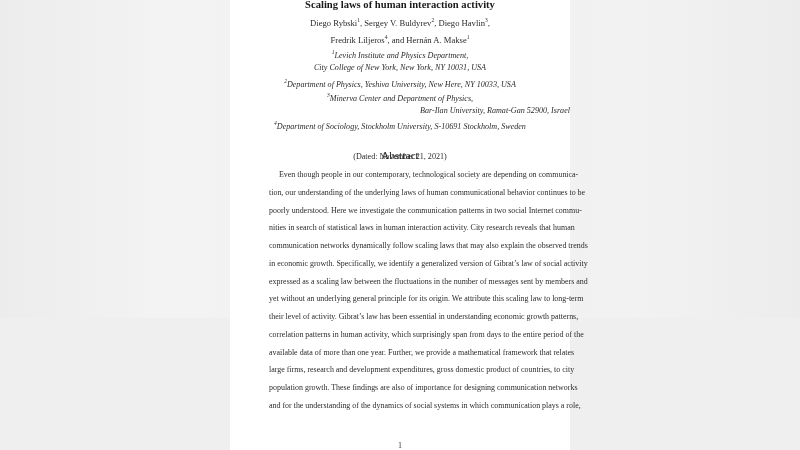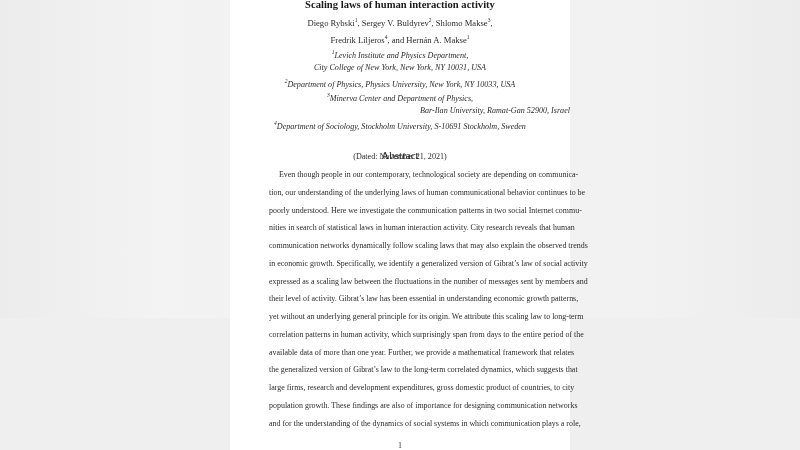--- a/index.html
+++ b/index.html
@@ -103,35 +103,35 @@
 
   <div class="stamp">
     <span>arXiv:0909.2006v1  [physics.soc-ph]  10 Sep 2009</span>
   </div>
 
   <div class="page">
 
     <div class="center-line title">Scaling laws of human interaction activity</div>
 
     <div class="center-line authors" style="top:17px;">
-      <span>Diego Rybski</span><sup>1</sup><span>, </span><span>Sergey V. Buldyrev</span><sup>2</sup><span>, </span><span>Shlomo Makse</span><sup>3</sup><span>,</span>
+      <span>Diego Rybski</span><sup>1</sup><span>, </span><span>Sergey V. Buldyrev</span><sup>2</sup><span>, </span><span>Diego Havlin</span><sup>3</sup><span>,</span>
     </div>
 
     <div class="center-line authors" style="top:34px;">
       <span>Fredrik Liljeros</span><sup>4</sup><span>, and </span><span>Hernán A. Makse</span><sup>1</sup>
     </div>
 
     <div class="center-line aff" style="top:49px;">
       <sup>1</sup><span>Levich Institute and Physics Department,</span>
     </div>
     <div class="center-line aff" style="top:63px;">
       <span>City College of New York, New York, NY 10031, USA</span>
     </div>
     <div class="center-line aff" style="top:78px;">
-      <sup>2</sup><span>Department of Physics, Physics University, New York, NY 10033, USA</span>
+      <sup>2</sup><span>Department of Physics, Yeshiva University, New Here, NY 10033, USA</span>
     </div>
     <div class="center-line aff" style="top:92px;">
       <sup>3</sup><span>Minerva Center and Department of Physics,</span>
     </div>
     <div class="center-line aff" style="top:106px;text-align:right;">
       <span>Bar-Ilan University, Ramat-Gan 52900, Israel</span>
     </div>
     <div class="center-line aff" style="top:120px;">
       <sup>4</sup><span>Department of Sociology, Stockholm University, S-10691 Stockholm, Sweden</span>
     </div>
@@ -141,25 +141,24 @@
     <div class="center-line abstract-heading" style="top:149px;">Abstract</div>
 
     <div class="abstract-body">
       <span class="line first">Even though people in our contemporary, technological society are depending on communica-</span>
       <span class="line">tion, our understanding of the underlying laws of human communicational behavior continues to be</span>
       <span class="line">poorly understood. Here we investigate the communication patterns in two social Internet commu-</span>
       <span class="line">nities in search of statistical laws in human interaction activity. City research reveals that human</span>
       <span class="line">communication networks dynamically follow scaling laws that may also explain the observed trends</span>
       <span class="line">in economic growth. Specifically, we identify a generalized version of Gibrat’s law of social activity</span>
       <span class="line">expressed as a scaling law between the fluctuations in the number of messages sent by members and</span>
+      <span class="line">yet without an underlying general principle for its origin. We attribute this scaling law to long-term</span>
       <span class="line">their level of activity. Gibrat’s law has been essential in understanding economic growth patterns,</span>
-      <span class="line">yet without an underlying general principle for its origin. We attribute this scaling law to long-term</span>
       <span class="line">correlation patterns in human activity, which surprisingly span from days to the entire period of the</span>
       <span class="line">available data of more than one year. Further, we provide a mathematical framework that relates</span>
-      <span class="line">the generalized version of Gibrat’s law to the long-term correlated dynamics, which suggests that</span>
       <span class="line">large firms, research and development expenditures, gross domestic product of countries, to city</span>
       <span class="line">population growth. These findings are also of importance for designing communication networks</span>
       <span class="line">and for the understanding of the dynamics of social systems in which communication plays a role,</span>
 
     </div>
 
     <div class="page-number">1</div>
   </div>
 </div>
 

